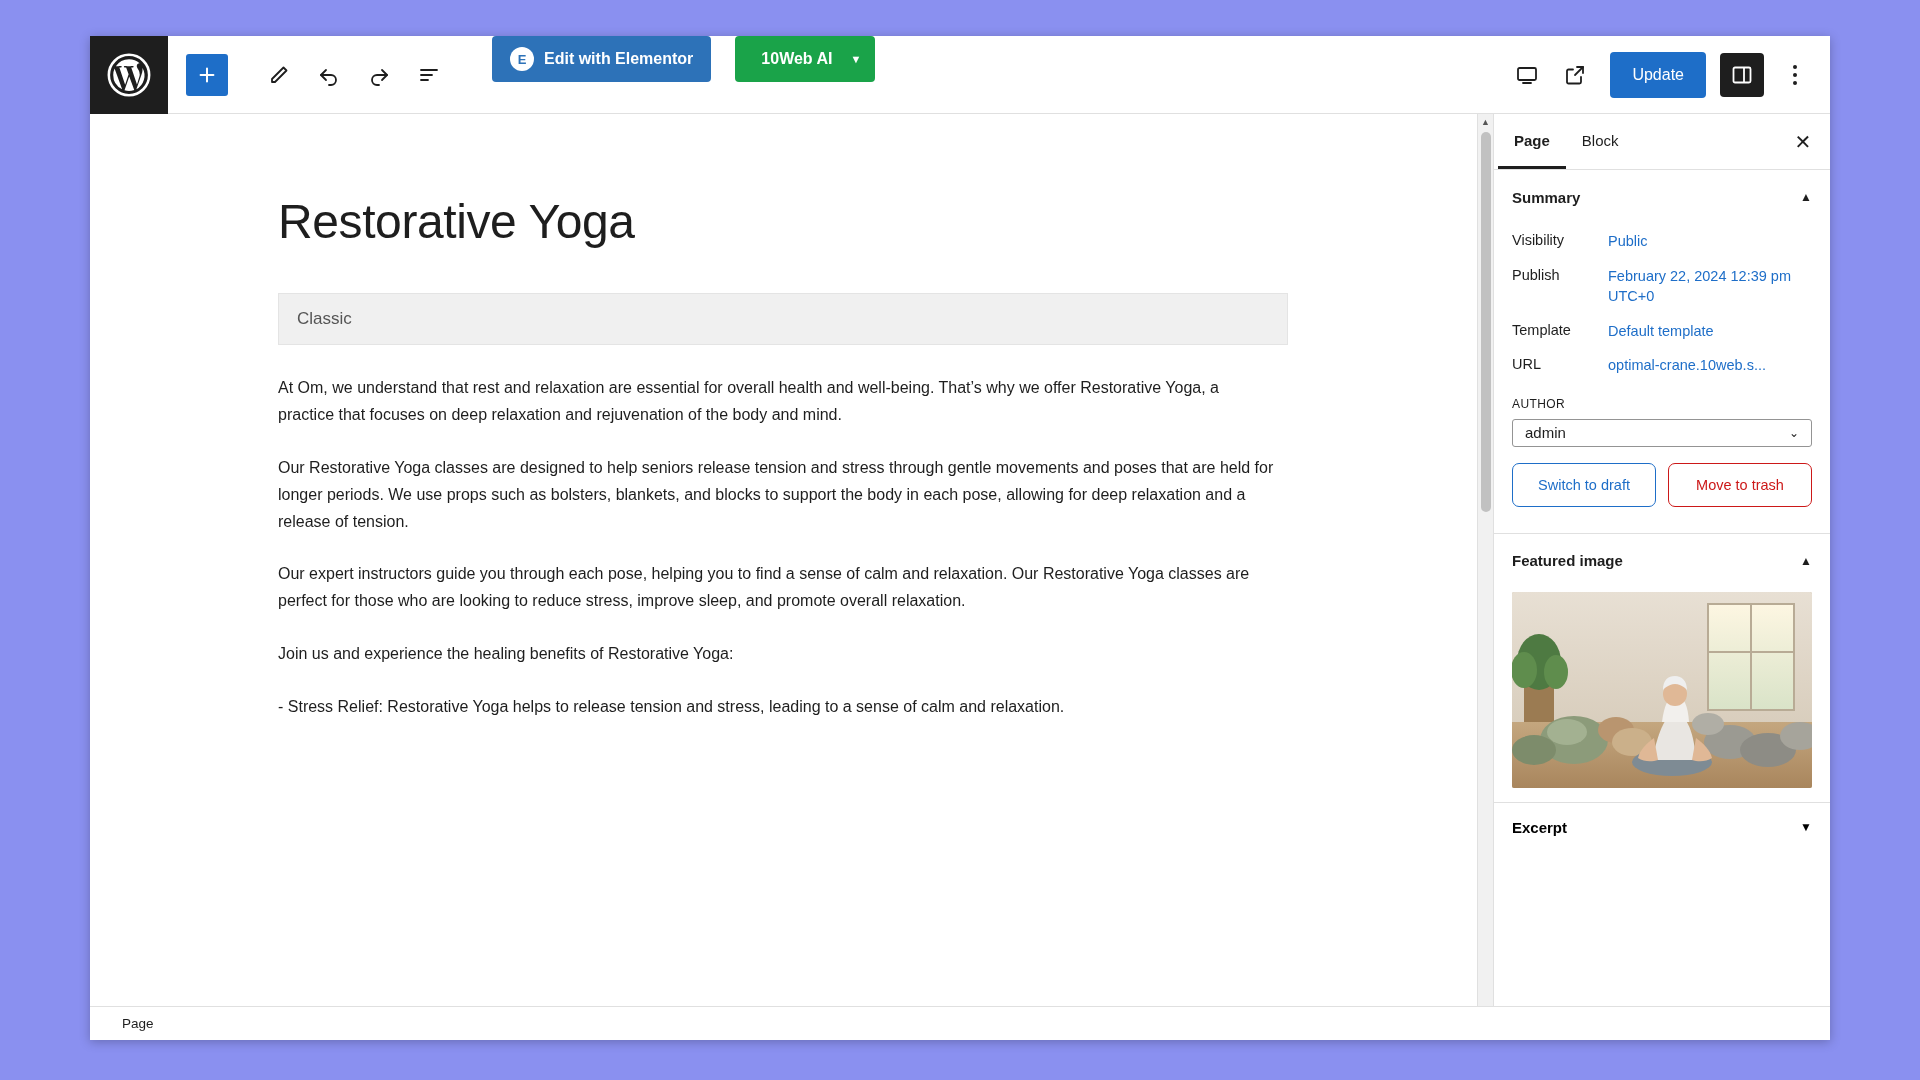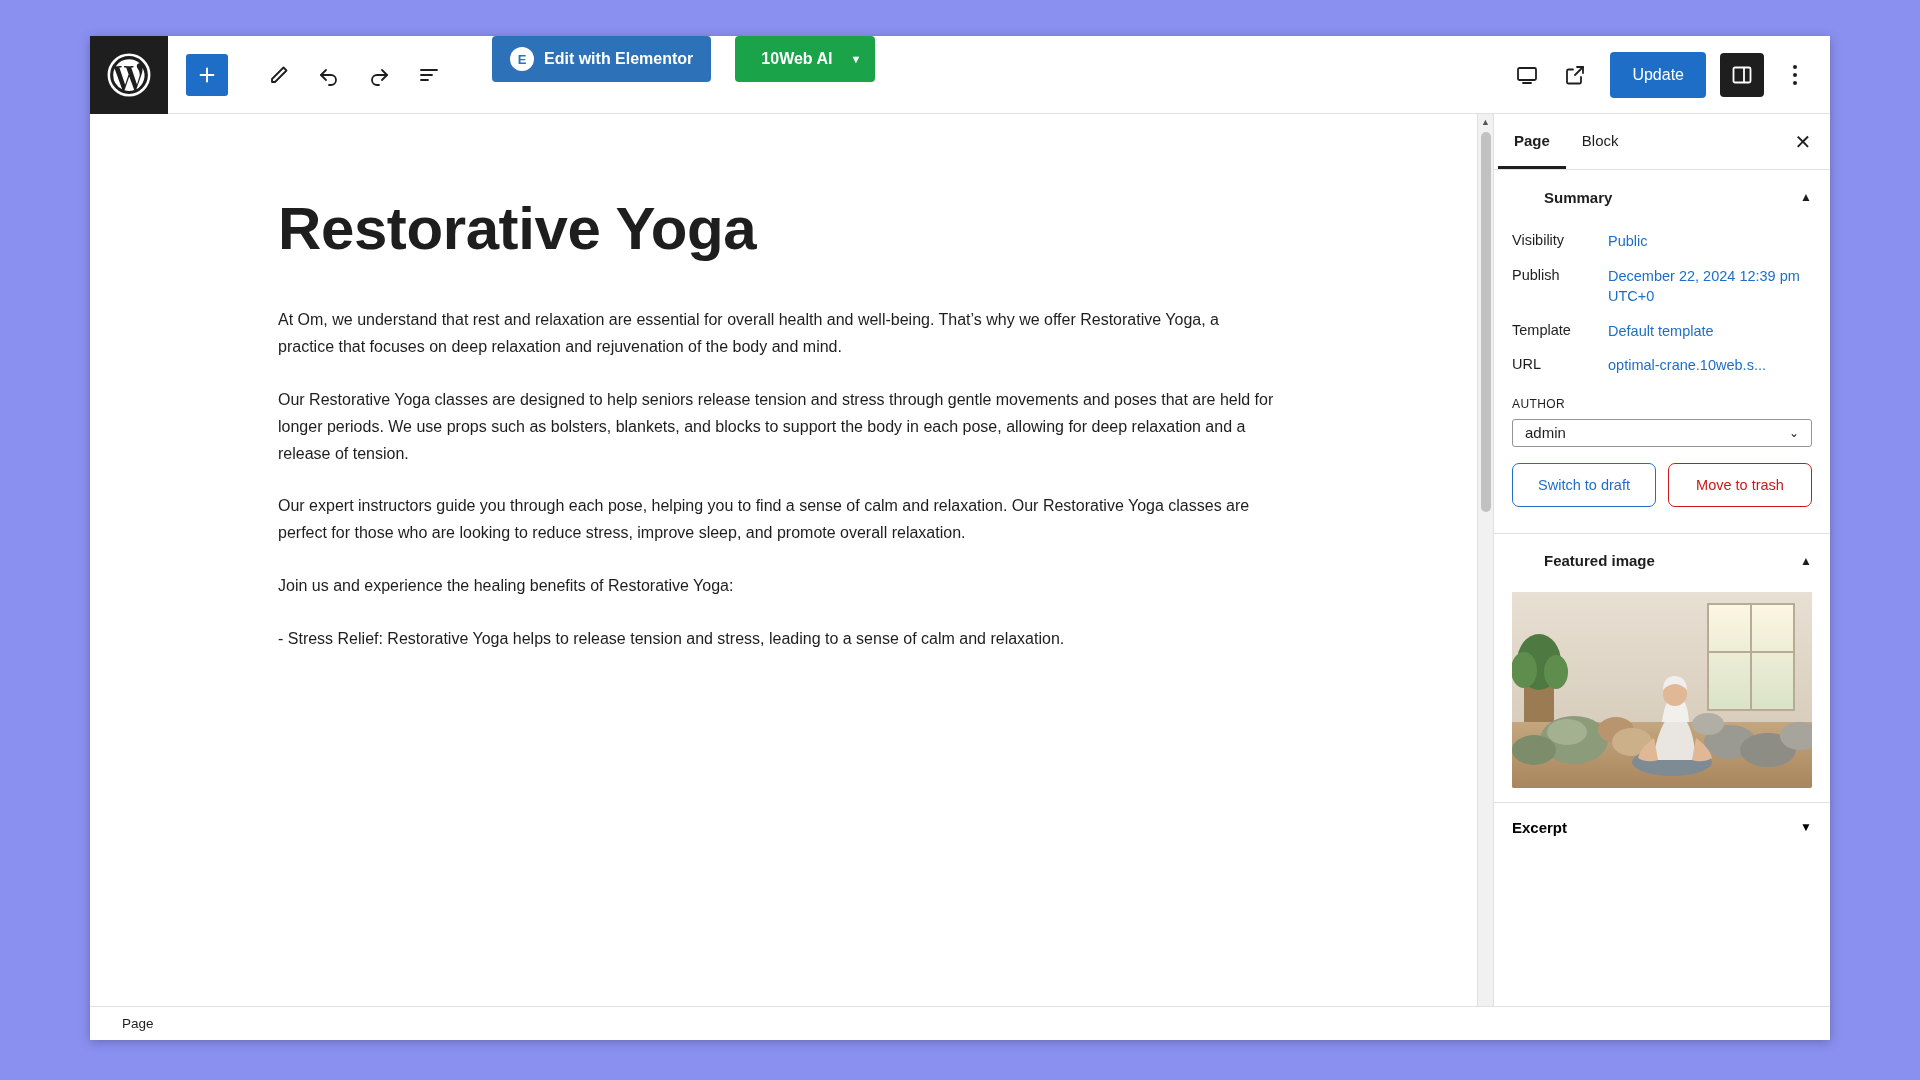--- a/index.html
+++ b/index.html
@@ -128,21 +128,21 @@
     background: #fff;
     overflow: hidden;
     border-right: 1px solid #e0e0e0;
   }
   .canvas {
     padding: 60px 100px 0 188px;
     height: 100%;
     overflow: hidden;
   }
   .post-title {
-    font-size: 60px; font-weight: bold;
+    font-size: 48px; font-weight: normal;
     color: #1e1e1e;
     margin: 20px 0 44px 0;
     letter-spacing: -0.4px;
   }
   .classic-block {
     background: #f0f0f0;
     border: 1px solid #e4e4e4;
     height: 52px;
     display: flex; align-items: center;
     padding-left: 18px;
@@ -204,21 +204,20 @@
   .sb-close {
     margin-left: auto; width: 46px;
     display:flex;align-items:center;justify-content:center;
     cursor: pointer; font-size: 20px; color:#1e1e1e;
   }
   .panel-head {
     height: 54px; display: flex; align-items: center;
     padding: 0 18px;
     font-size: 15px; font-weight: bold; color: #1e1e1e;
     cursor: pointer;
-    margin-left: 32px;
   }
   .panel-head .chev { margin-left: auto; font-size: 12px; color:#1e1e1e; }
   .panel-body { padding: 0 18px 14px 18px; }
 
   .srow {
     display: flex; align-items: flex-start;
     padding: 7px 0;
     font-size: 14.5px;
   }
   .srow .k { width: 96px; color: #1e1e1e; flex: 0 0 96px; padding-top: 1px; }
@@ -361,20 +360,23 @@
       </div>
     </div>
   </div>
 
   <div class="workspace">
 
     <div class="canvas-wrap">
       <div class="canvas">
         <div class="post-title">Restorative Yoga</div>
 
+        <div class="classic-block">
+          <span>Classic</span>
+        </div>
 
         <p class="para">At Om, we understand that rest and relaxation are essential for overall health and well-being. That’s why we offer Restorative Yoga, a practice that focuses on deep relaxation and rejuvenation of the body and mind.</p>
         <p class="para">Our Restorative Yoga classes are designed to help seniors release tension and stress through gentle movements and poses that are held for longer periods. We use props such as bolsters, blankets, and blocks to support the body in each pose, allowing for deep relaxation and a release of tension.</p>
         <p class="para">Our expert instructors guide you through each pose, helping you to find a sense of calm and relaxation. Our Restorative Yoga classes are perfect for those who are looking to reduce stress, improve sleep, and promote overall relaxation.</p>
         <p class="para">Join us and experience the healing benefits of Restorative Yoga:</p>
         <p class="para">- Stress Relief: Restorative Yoga helps to release tension and stress, leading to a sense of calm and relaxation.</p>
       </div>
 
       <div class="vscroll">
         <div class="arrow">▲</div>
@@ -399,21 +401,21 @@
         <span class="chev">▲</span>
       </div>
 
       <div class="panel-body">
         <div class="srow">
           <span class="k">Visibility</span>
           <span class="v">Public</span>
         </div>
         <div class="srow">
           <span class="k">Publish</span>
-          <span class="v">December 22, 2024 12:39 pm UTC+0</span>
+          <span class="v">February 22, 2024 12:39 pm UTC+0</span>
         </div>
         <div class="srow">
           <span class="k">Template</span>
           <span class="v">Default template</span>
         </div>
         <div class="srow">
           <span class="k">URL</span>
           <span class="v">optimal-crane.10web.s...</span>
         </div>
 

